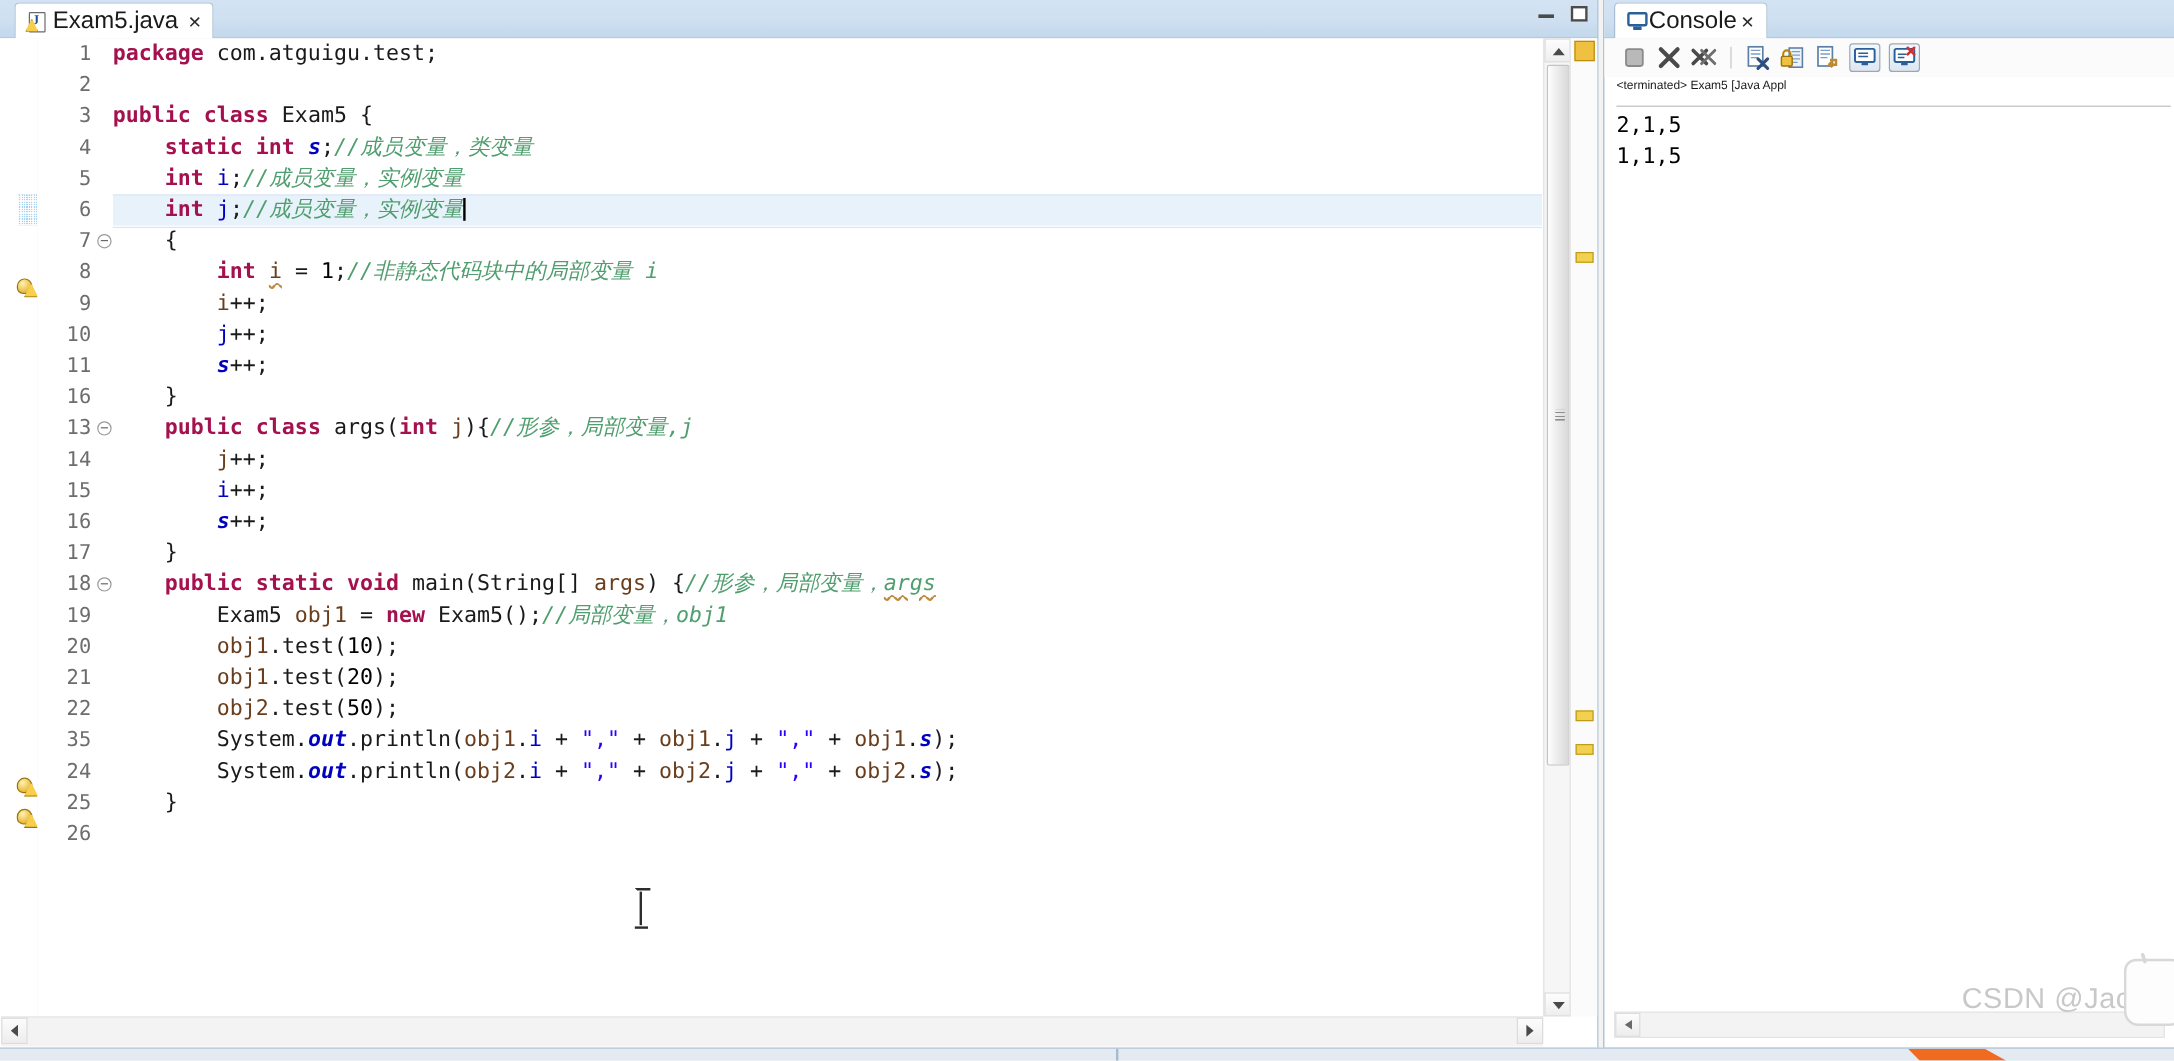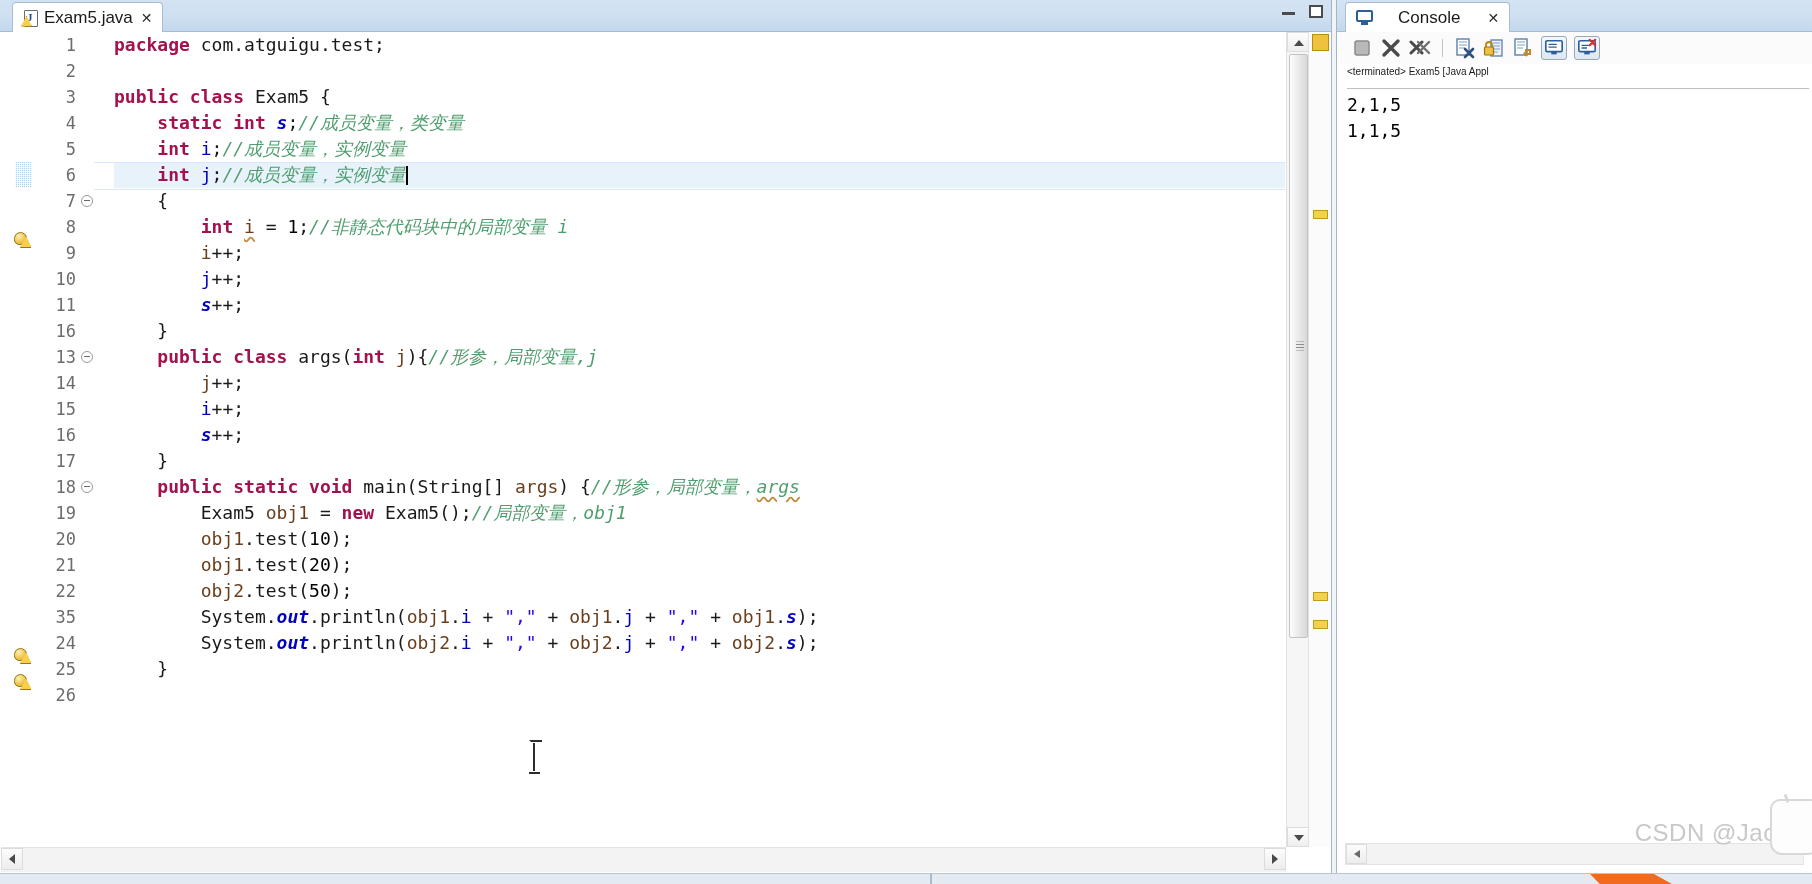--- a/index.html
+++ b/index.html
@@ -65,21 +65,21 @@
   .tab-icon .warnbadge {
     position: absolute; left: 0px; top: 7px;
     width: 9px; height: 9px;
     background: #f7cf4a;
     border: 1px solid #a07c10;
     transform: rotate(0deg);
     clip-path: polygon(50% 0%, 100% 100%, 0% 100%);
     border-radius: 1px;
   }
   .tab-label {
-    font-size: 17px; color: #1a1a1a;
+    font-size: 20px; color: #1a1a1a;
     white-space: nowrap;
     font-family: "Liberation Sans", sans-serif;
   }
   .tab-close {
     font-size: 14px; color: #2b2b2b;
     margin-left: 2px;
     line-height: 14px;
   }
 
   .win-btns {
@@ -177,21 +177,20 @@
     right: 46px; bottom: 26px;
     overflow: hidden;
     font-family: "DejaVu Sans Mono", monospace;
   }
   .cl {
     height: 26px; line-height: 26px;
     font-size: 18px;
     white-space: pre;
     color: #000000;
     position: relative;
-    margin-left: 20px;
   }
   .cl.current {
     background: #e8f2fb;
   }
   .cl.current::after {
     content: "";
     position: absolute; left: -94px; right: -46px; top: 0; height: 26px;
     border-top: 1px solid #d7e7f7;
     border-bottom: 1px solid #d7e7f7;
     pointer-events: none;
@@ -331,21 +330,21 @@
     background: linear-gradient(to bottom, #d3e3f3 0%, #cfe0f1 50%, #c3d8ec 100%);
     border-bottom: 1px solid #a8bdd4;
     box-sizing: border-box;
   }
   .console-tab {
     position: absolute; left: 8px; top: 2px;
     height: 30px;
     background: #ffffff;
     border: 1px solid #a8bdd4; border-bottom: none;
     border-radius: 4px 4px 0 0;
-    display: flex; align-items: center; gap: 25px;
+    display: flex; align-items: center; gap: 1px;
     padding: 0 10px;
     box-sizing: border-box;
   }
   .console-icon {
     width: 17px; height: 15px;
     position: relative;
   }
   .console-icon .screen {
     position: absolute; left: 0; top: 0;
     width: 17px; height: 12px;

